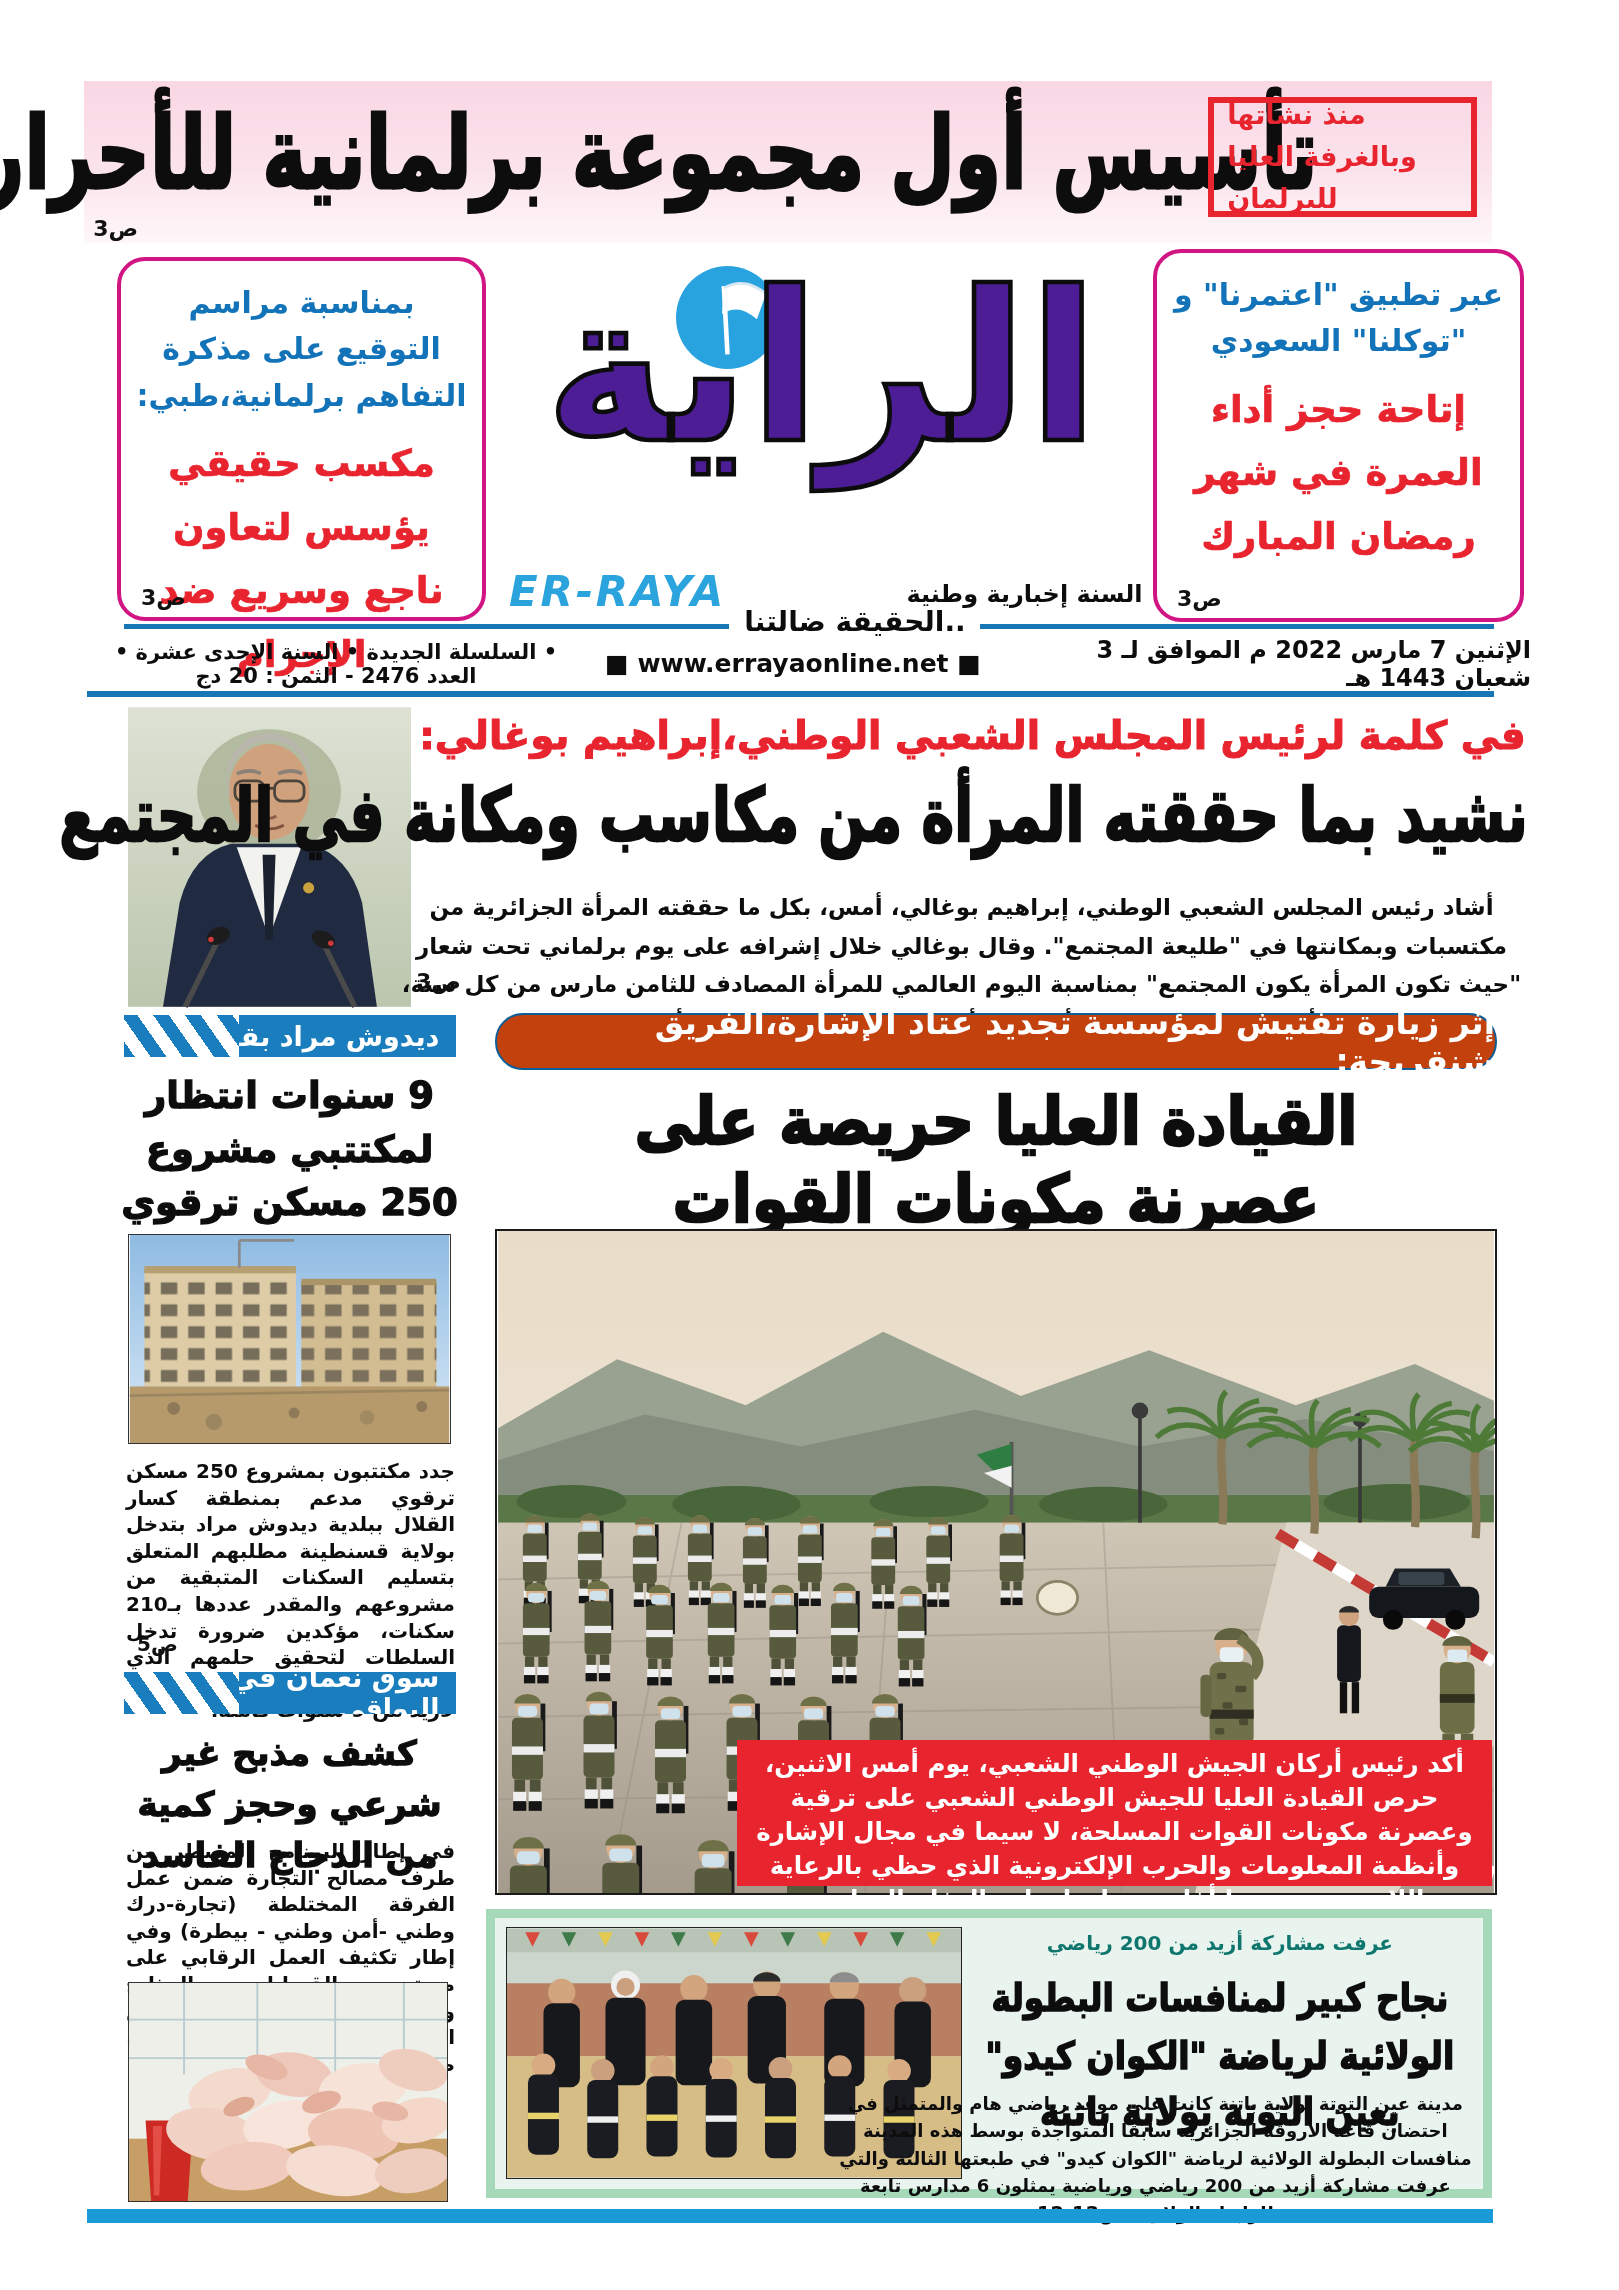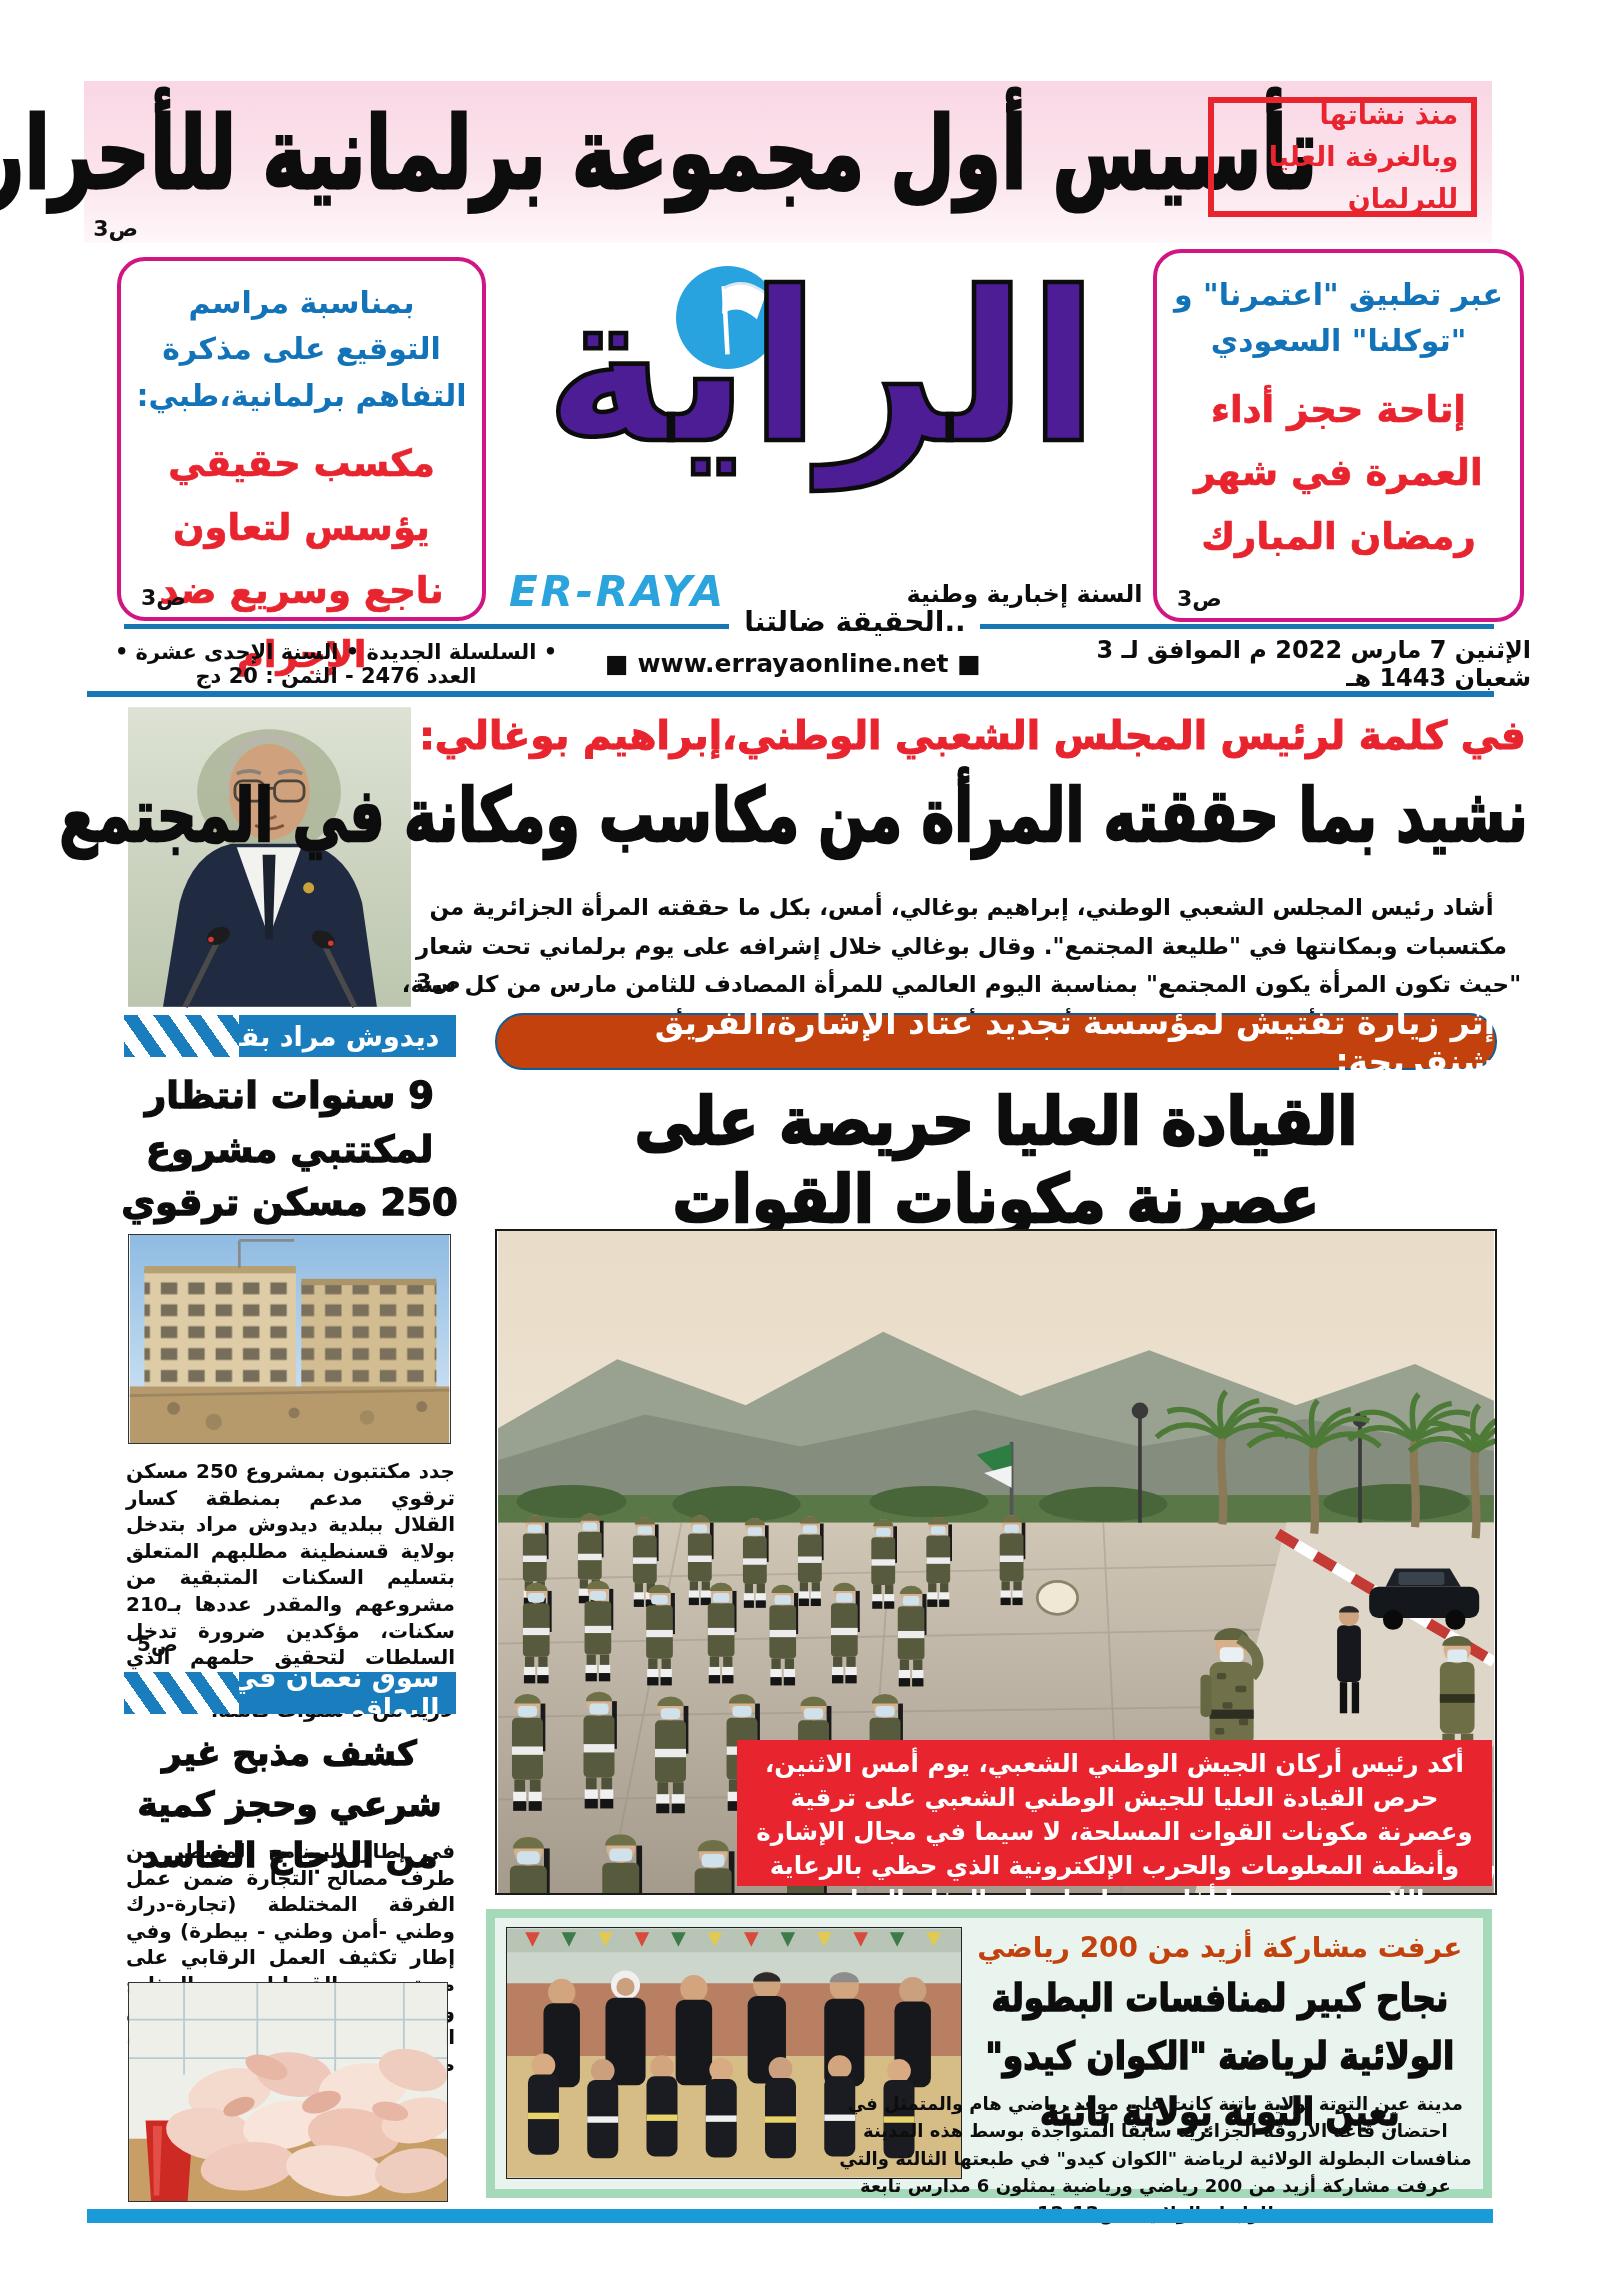--- a/index.html
+++ b/index.html
@@ -20,21 +20,21 @@
     position:absolute; left:28px; right:305px; top:0; bottom:16.6px;
     display:flex; align-items:center; justify-content:center;
     font-size:76px; font-weight:bold; color:#0d0d0d; white-space:nowrap;
     letter-spacing:-1.8px; -webkit-text-stroke:2.3px #0d0d0d;
     transform:scale(.98,1.32); transform-origin:center;
   }
   .tb-ref { position:absolute; left:9.2px; bottom:1.8px; font-size:22px; font-weight:bold; }
   .tb-badge {
     position:absolute; right:14.8px; top:15.7px; width:269px; height:120px;
     border:6.5px solid #e8242f; color:#e8242f; font-size:27px; font-weight:bold;
-    display:flex; align-items:center; justify-content:center; text-align:right;
+    display:flex; align-items:center; justify-content:center; text-align:left;
     line-height:1.55; padding:3.7px 13px;
   }
 
   
   .side-box {
     border:4.6px solid #d11583; border-radius:28px; background:#fff;
     text-align:center; padding:18.5px 11px 7.4px 11px;
   }
   .side-box .kicker { color:#1273b8; font-size:30px; font-weight:bold; line-height:1.55; }
   .side-box .hl { color:#e8242f; font-size:37px; font-weight:bold; line-height:1.72; margin-top:13px; -webkit-text-stroke:0.7px #e8242f; }
@@ -142,21 +142,21 @@
   }
 
   
   .sport-panel {
     left:487px; top:1909px; width:1006px; height:289px;
     border:9.2px solid #a6d8ba; background:#e9f4ee;
   }
   .sport-photo { position:absolute; right:521px; top:9.2px; left:11px; height:252px; border:1.8px solid #222; }
   .sport-kicker {
     position:absolute; right:9.2px; top:13px; width:508px; text-align:center;
-    color:#c2410c; font-size:28px; font-weight:bold;
+    color:#0f766e; font-size:20px; font-weight:bold;
   }
   .sport-headline {
     position:absolute; right:4.6px; top:52px; width:517px; text-align:center;
     font-size:33px; font-weight:bold; line-height:1.5; color:#0d0d0d;
     -webkit-text-stroke:1.4px #0d0d0d; transform:scaleY(1.15); transform-origin:center top;
   }
   .sport-body {
     position:absolute; right:4.6px; top:172px; width:646px; max-width:646px;
     font-size:18px; font-weight:bold; line-height:1.52; text-align:center; color:#0d0d0d;
   }

